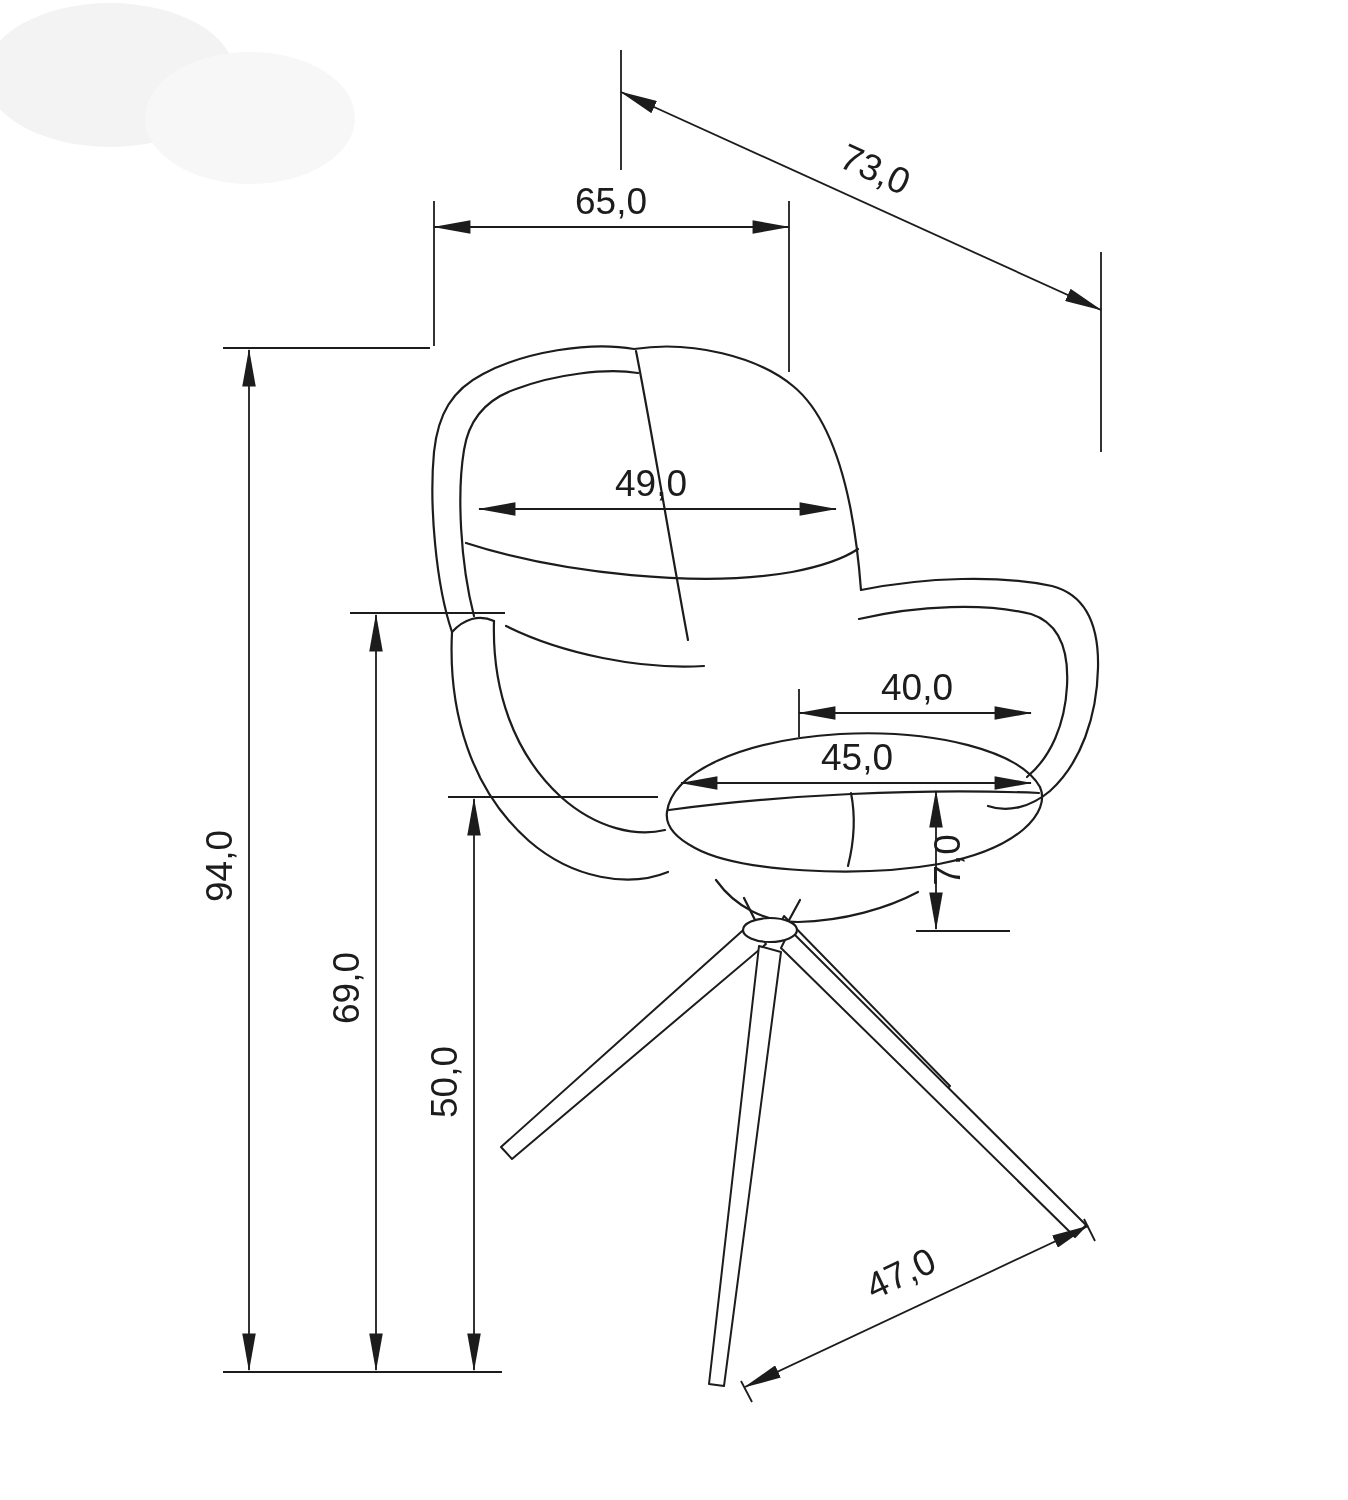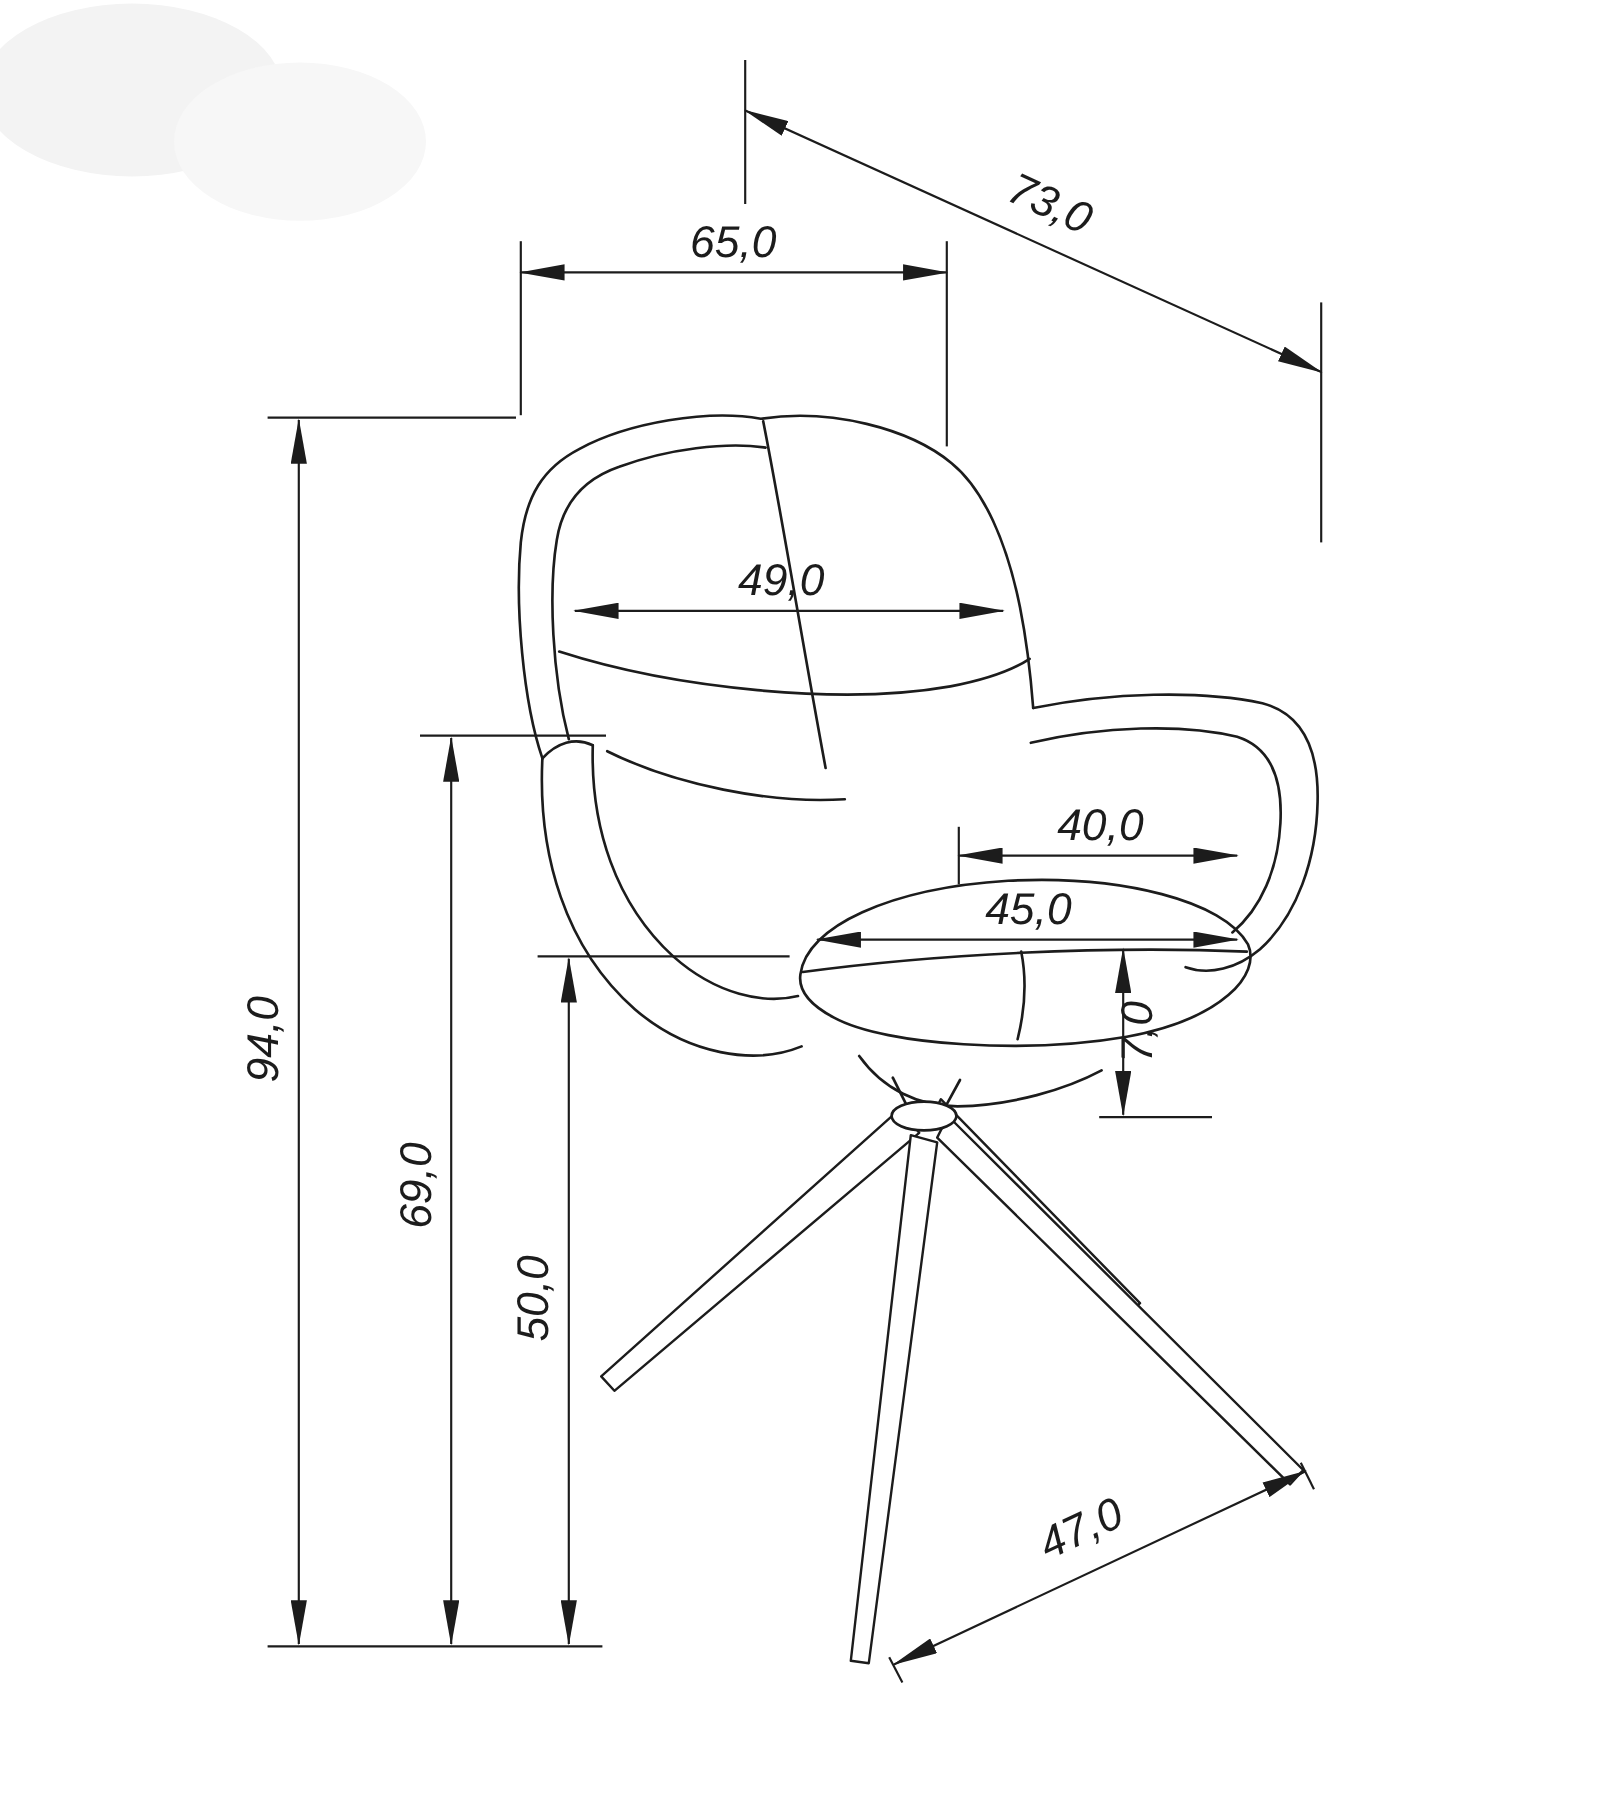--- a/index.html
+++ b/index.html
@@ -6,21 +6,20 @@
     margin: 0;
     padding: 0;
     background: var(--bg, #ffffff);
   }
   .page {
     width: 1348px;
     height: 1500px;
     background: var(--bg, #ffffff);
     position: relative;
     overflow: hidden;
-    font-style: italic;
   }
   svg { display: block; }
   .chair-line {
     stroke: var(--line, #1c1c1c);
     stroke-width: 2.2;
     fill: none;
     stroke-linecap: round;
     stroke-linejoin: round;
   }
   .leg {

